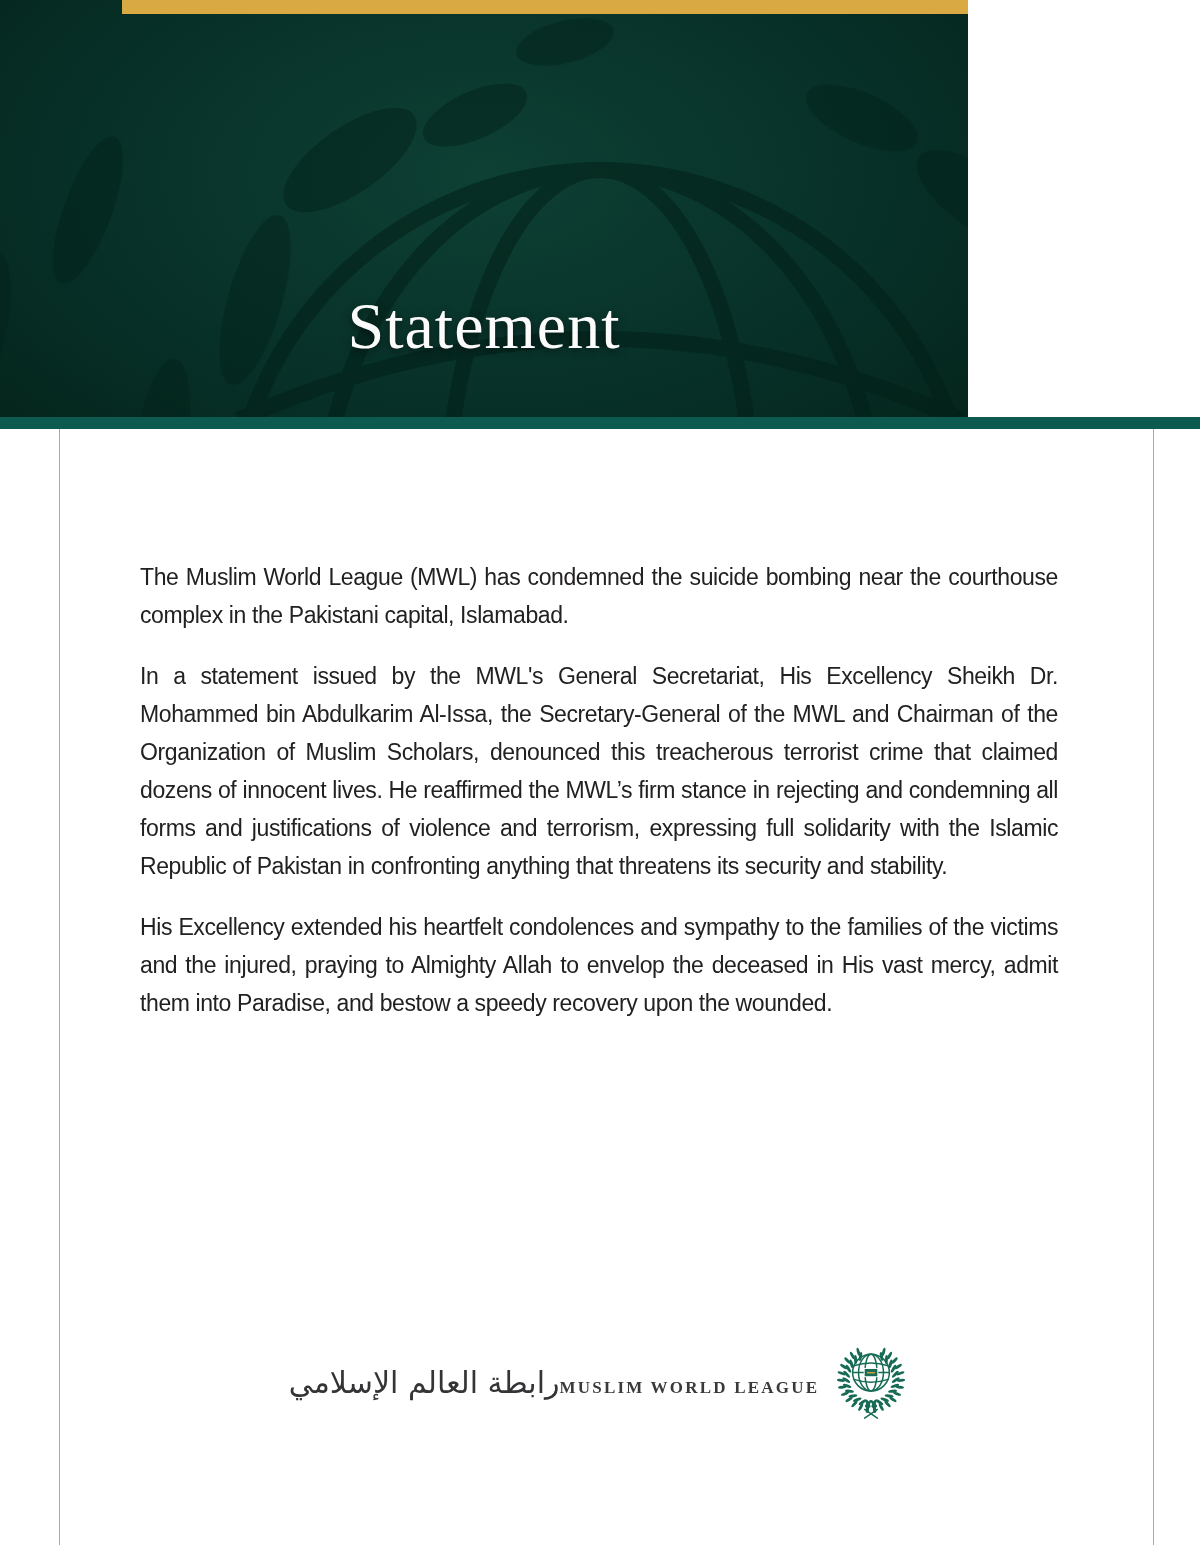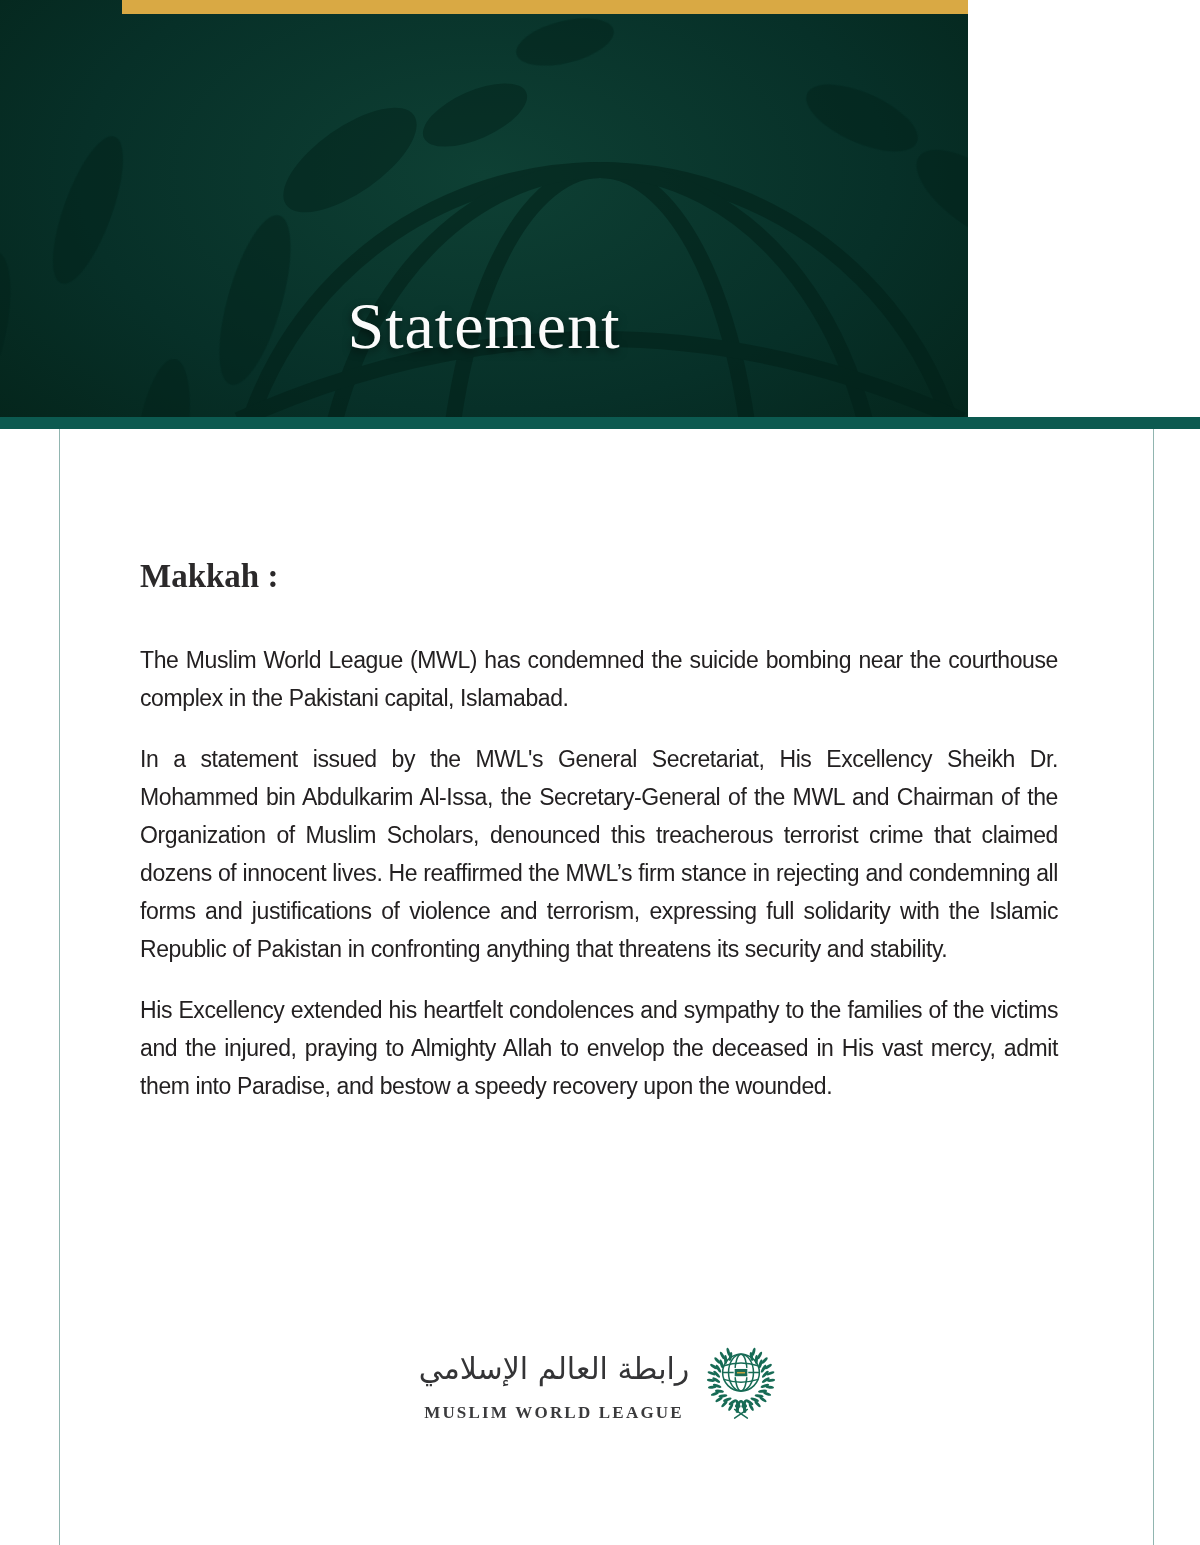--- a/index.html
+++ b/index.html
@@ -87,21 +87,21 @@
     position: absolute;
     left: 0; top: 1340px;
     width: 1200px;
     display: flex;
     justify-content: center;
     align-items: center;
     gap: 12px;
   }
   .logo-text-col {
     display: flex;
-    flex-direction: column;
+    flex-direction: row;
     align-items: center;
   }
   .logo-arabic {
     font-family: "DejaVu Sans", sans-serif;
     font-size: 30px;
     line-height: 50px;
     color: #343436;
     direction: rtl;
   }
   .logo-english {
@@ -148,21 +148,20 @@
     <div class="gold-bar" style="background: rgb(217, 169, 68);"></div>
     <div class="banner-title">Statement</div>
   </div>
 
   <div class="teal-band" style="background: rgb(12, 90, 80);"></div>
 
   <div class="side-rule left" style="background: rgb(126, 168, 162);"></div>
   <div class="side-rule right" style="background: rgb(126, 168, 162);"></div>
 
   <div class="article">
-    <h2 class="location-heading">Makkah :</h2>
     <p>The Muslim World League (MWL) has condemned the suicide bombing near the courthouse complex in the Pakistani capital, Islamabad.</p>
     <p>In a statement issued by the MWL's General Secretariat, His Excellency Sheikh Dr. Mohammed bin Abdulkarim Al-Issa, the Secretary-General of the MWL and Chairman of the Organization of Muslim Scholars, denounced this treacherous terrorist crime that claimed dozens of innocent lives. He reaffirmed the MWL’s firm stance in rejecting and condemning all forms and justifications of violence and terrorism, expressing full solidarity with the Islamic Republic of Pakistan in confronting anything that threatens its security and stability.</p>
     <p>His Excellency extended his heartfelt condolences and sympathy to the families of the victims and the injured, praying to Almighty Allah to envelop the deceased in His vast mercy, admit them into Paradise, and bestow a speedy recovery upon the wounded.</p>
   </div>
 
   <div class="footer-logo">
     <div class="logo-text-col">
       <div class="logo-arabic">رابطة العالم الإسلامي</div>
       <div class="logo-english">MUSLIM WORLD LEAGUE</div>
     </div>

